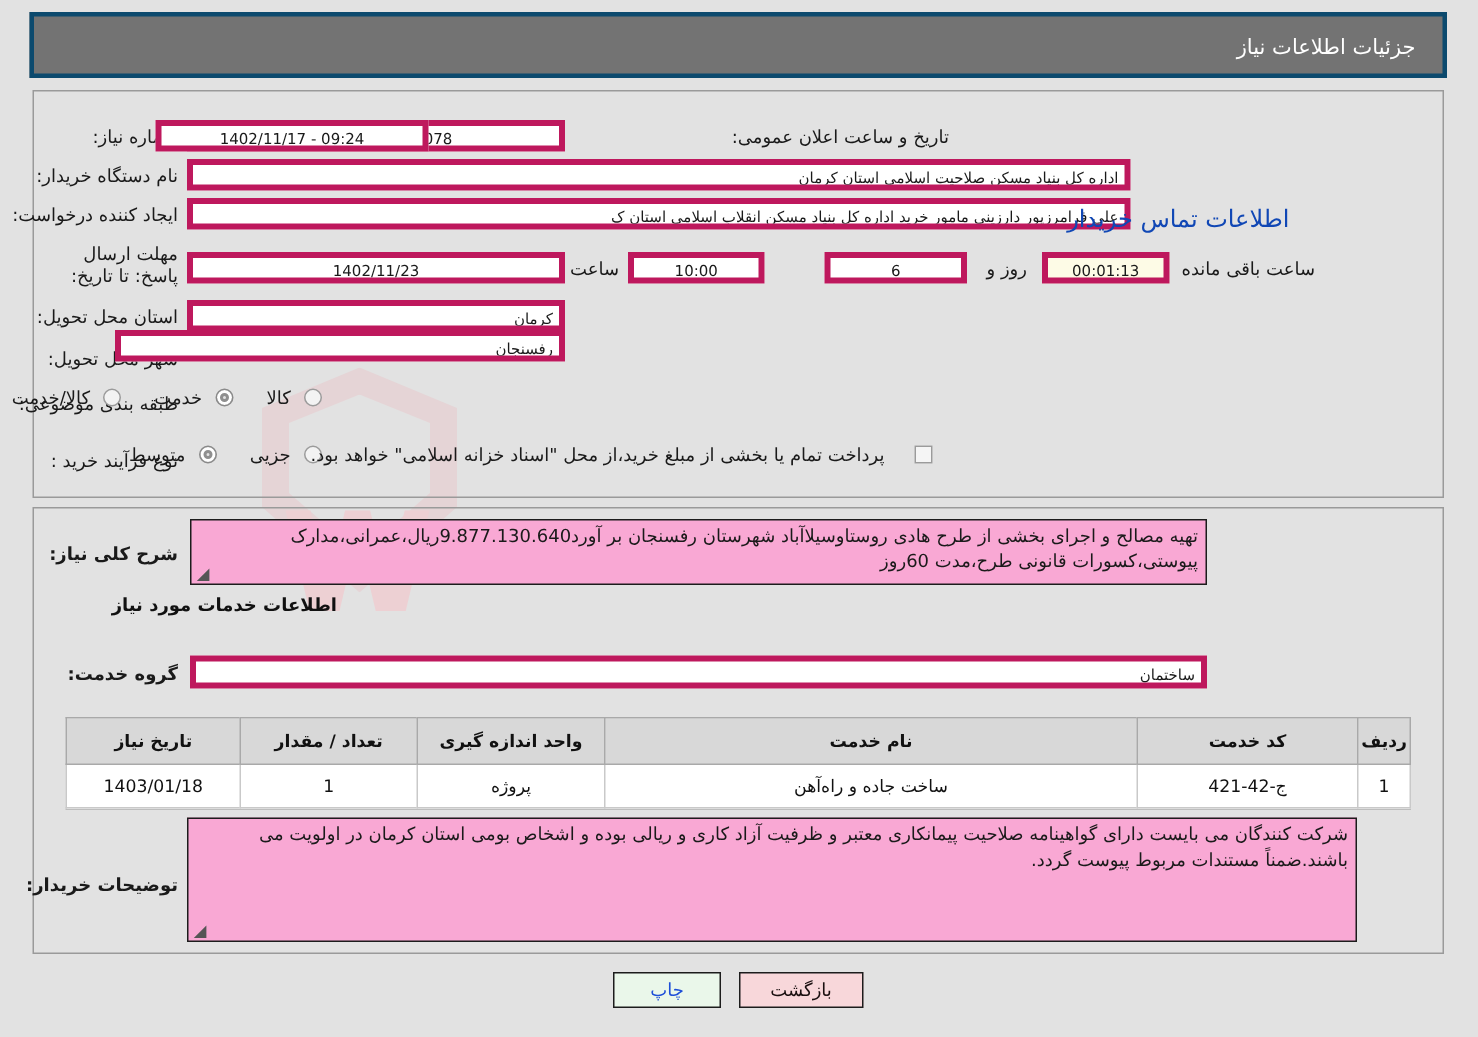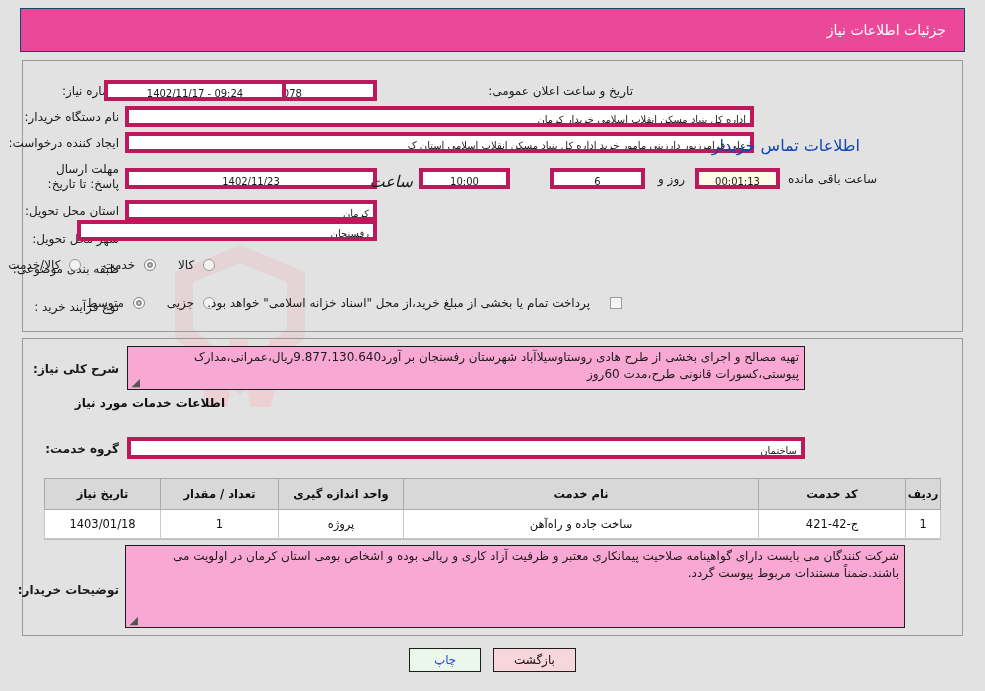--- a/index.html
+++ b/index.html
@@ -61,22 +61,22 @@
     line-height: 1;
     direction: ltr;
     white-space: nowrap;
   }
 
   
   #header-bar {
     position: absolute;
     left: 20px; top: 8px;
     width: 945px; height: 44px;
-    background: #ec4899;
-    border: 1px solid #0c4a6e;
+    background: #737373;
+    border: 3px solid #0c4a6e;
     box-sizing: border-box;
     z-index: 2;
   }
   #header-bar .title {
     position: absolute;
     right: 18px; top: 13px;
     color: #ffffff;
     font-size: 14px;
     font-weight: normal;
   }
@@ -252,29 +252,29 @@
 <div class="panel" id="panel-top"></div>
 <div class="panel" id="panel-bottom"></div>
 
 <div class="rlabel" style="top:84px;">شماره نیاز:</div>
 <div class="box center" style="position:absolute; right:608px; top:80px; width:252px; z-index:3;">1102005451000078</div>
 <div style="position:absolute; right:352px; top:84px; z-index:3; font-size:12px;">تاریخ و ساعت اعلان عمومی:</div>
 
 <div class="box center" style="position:absolute; left:104px; top:80px; width:182px; z-index:3;">09:24 - 1402/11/17</div>
 
 <div class="rlabel" style="top:110px;">نام دستگاه خریدار:</div>
-<div class="box right" style="position:absolute; right:231px; top:106px; width:629px; z-index:3;">اداره کل بنیاد مسکن انقلاب اسلامی خریدار کرمان</div>
+<div class="box right" style="position:absolute; right:231px; top:106px; width:629px; z-index:3;">اداره کل بنیاد مسکن صلاحیت اسلامی استان کرمان</div>
 
 <div class="rlabel" style="top:136px;">ایجاد کننده درخواست:</div>
 <div class="box right" style="position:absolute; right:231px; top:132px; width:629px; z-index:3;">علی فرامرزپور دارزینی مامور خرید اداره کل بنیاد مسکن انقلاب اسلامی استان ک</div>
 <a class="link" href="#" style="position:absolute; right:125px; top:136px; z-index:4;">اطلاعات تماس خریدار</a>
 
 <div class="rlabel" style="top:162px; width:95px; right:866px; white-space:normal; line-height:15px;">مهلت ارسال پاسخ: تا تاریخ:</div>
 <div class="box center" style="position:absolute; right:608px; top:168px; width:252px; z-index:3;">1402/11/23</div>
-<div style="position:absolute; right:572px; top:172px; z-index:3; font-size:16px;font-style:italic;">ساعت</div>
+<div style="position:absolute; right:572px; top:172px; z-index:3; font-size:12px;">ساعت</div>
 <div class="box center" style="position:absolute; right:475px; top:168px; width:91px; z-index:3;">10:00</div>
 <div class="box center" style="position:absolute; right:340px; top:168px; width:95px; z-index:3;">6</div>
 <div style="position:absolute; right:300px; top:172px; z-index:3; font-size:12px;margin-left:28px;">روز و</div>
 <div class="box center yellow" style="position:absolute; right:205px; top:168px; width:85px; z-index:3;">00:01:13</div>
 <div style="position:absolute; right:108px; top:172px; z-index:3; font-size:12px;">ساعت باقی مانده</div>
 
 <div class="rlabel" style="top:204px;">استان محل تحویل:</div>
 <div class="box right" style="position:absolute; right:608px; top:200px; width:252px; z-index:3;">کرمان</div>
 
 <div class="rlabel" style="top:232px;">شهر محل تحویل:</div>

